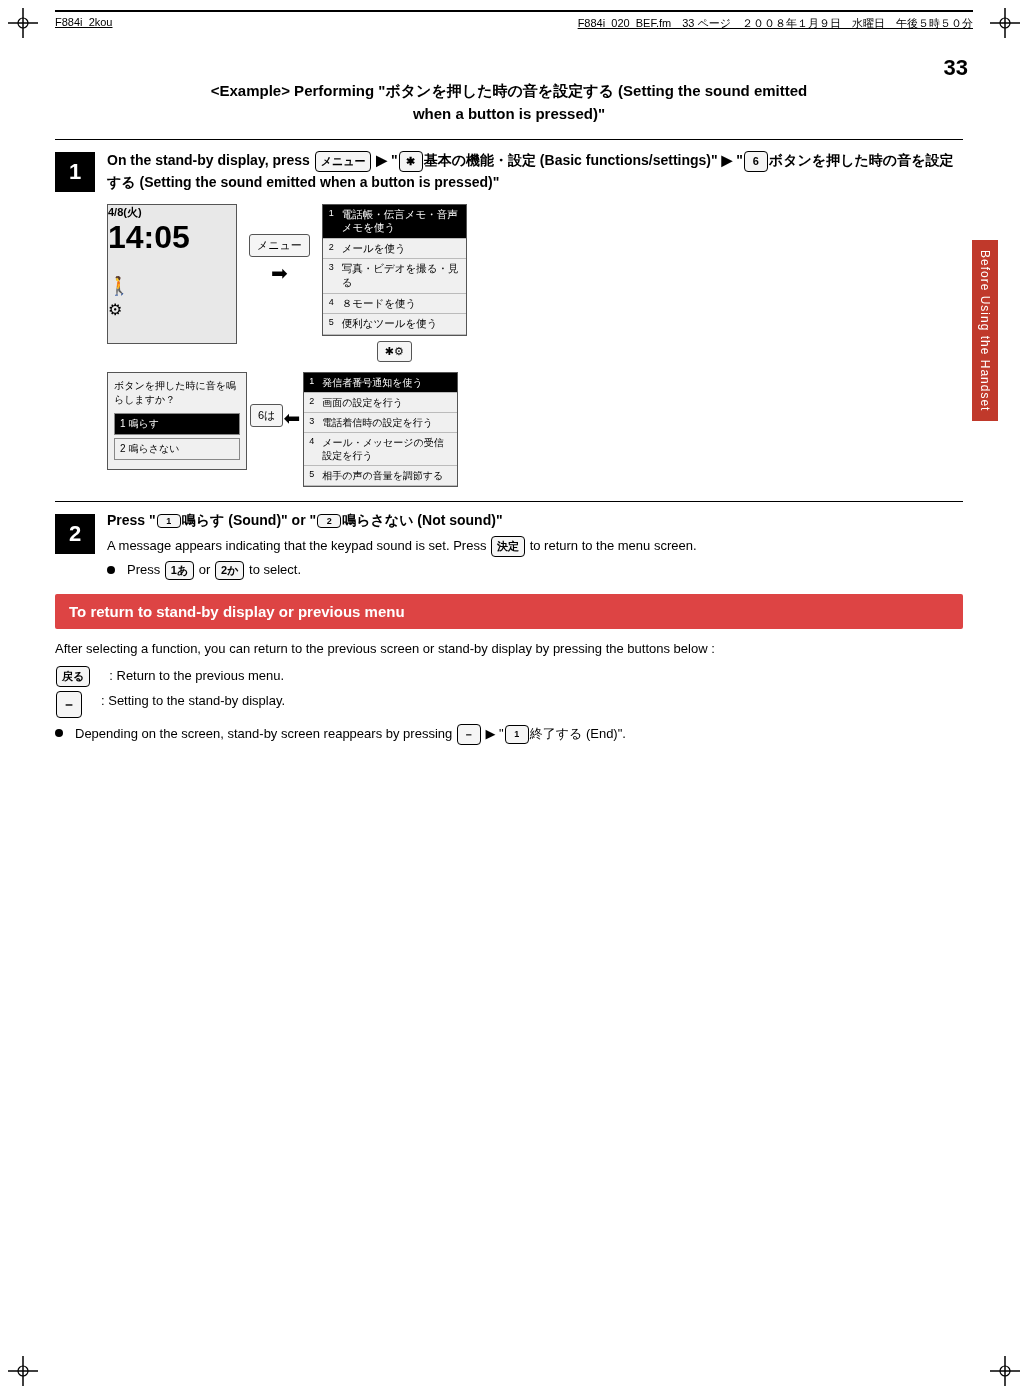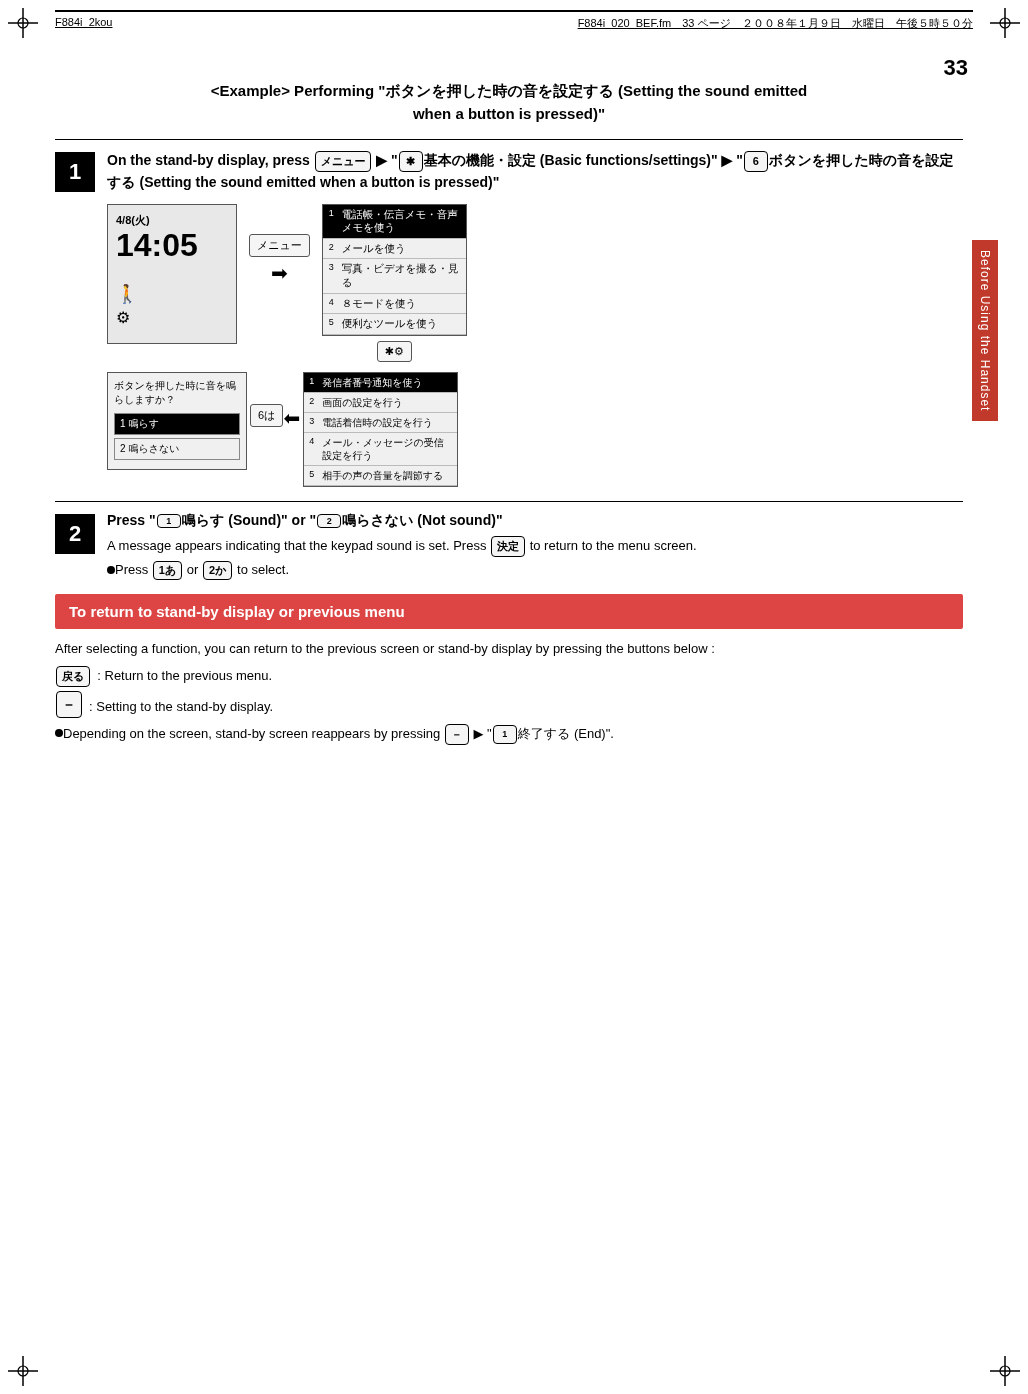--- a/index.html
+++ b/index.html
@@ -121,21 +121,20 @@
     }
 
     .step-text {
       font-size: 14px;
       font-weight: bold;
       line-height: 1.55;
       margin-bottom: 10px;
     }
 
     .phone-screen-standby {
-      padding: 8px;
       background: #e8e8e8;
       width: 130px;
       min-height: 140px;
       border: 1.5px solid #555;
       position: relative;
     }
 
     .standby-date {
       font-size: 11px;
       font-weight: bold;
@@ -208,21 +207,21 @@
 
     .step2-sub {
       font-size: 13px;
       line-height: 1.5;
       margin-bottom: 4px;
     }
 
     .bullet-item {
       display: flex;
       align-items: center;
-      gap: 0;
+      gap: 12px;
       font-size: 13px;
       margin-top: 4px;
     }
 
     .bullet-dot {
       width: 8px;
       height: 8px;
       background: #000;
       border-radius: 50%;
       flex-shrink: 0;
@@ -239,22 +238,22 @@
       border-radius: 2px;
     }
 
     .info-section {
       font-size: 13px;
       line-height: 1.6;
     }
 
     .info-row {
       display: flex;
-      align-items: flex-end;
-      gap: 6px;
+      align-items: flex-start;
+      gap: 18px;
       margin-bottom: 4px;
     }
 
     .menu-key-box {
       border: 1.5px solid #555;
       border-radius: 3px;
       padding: 3px 7px;
       font-size: 11px;
       background: #f5f5f5;
       text-align: center;

